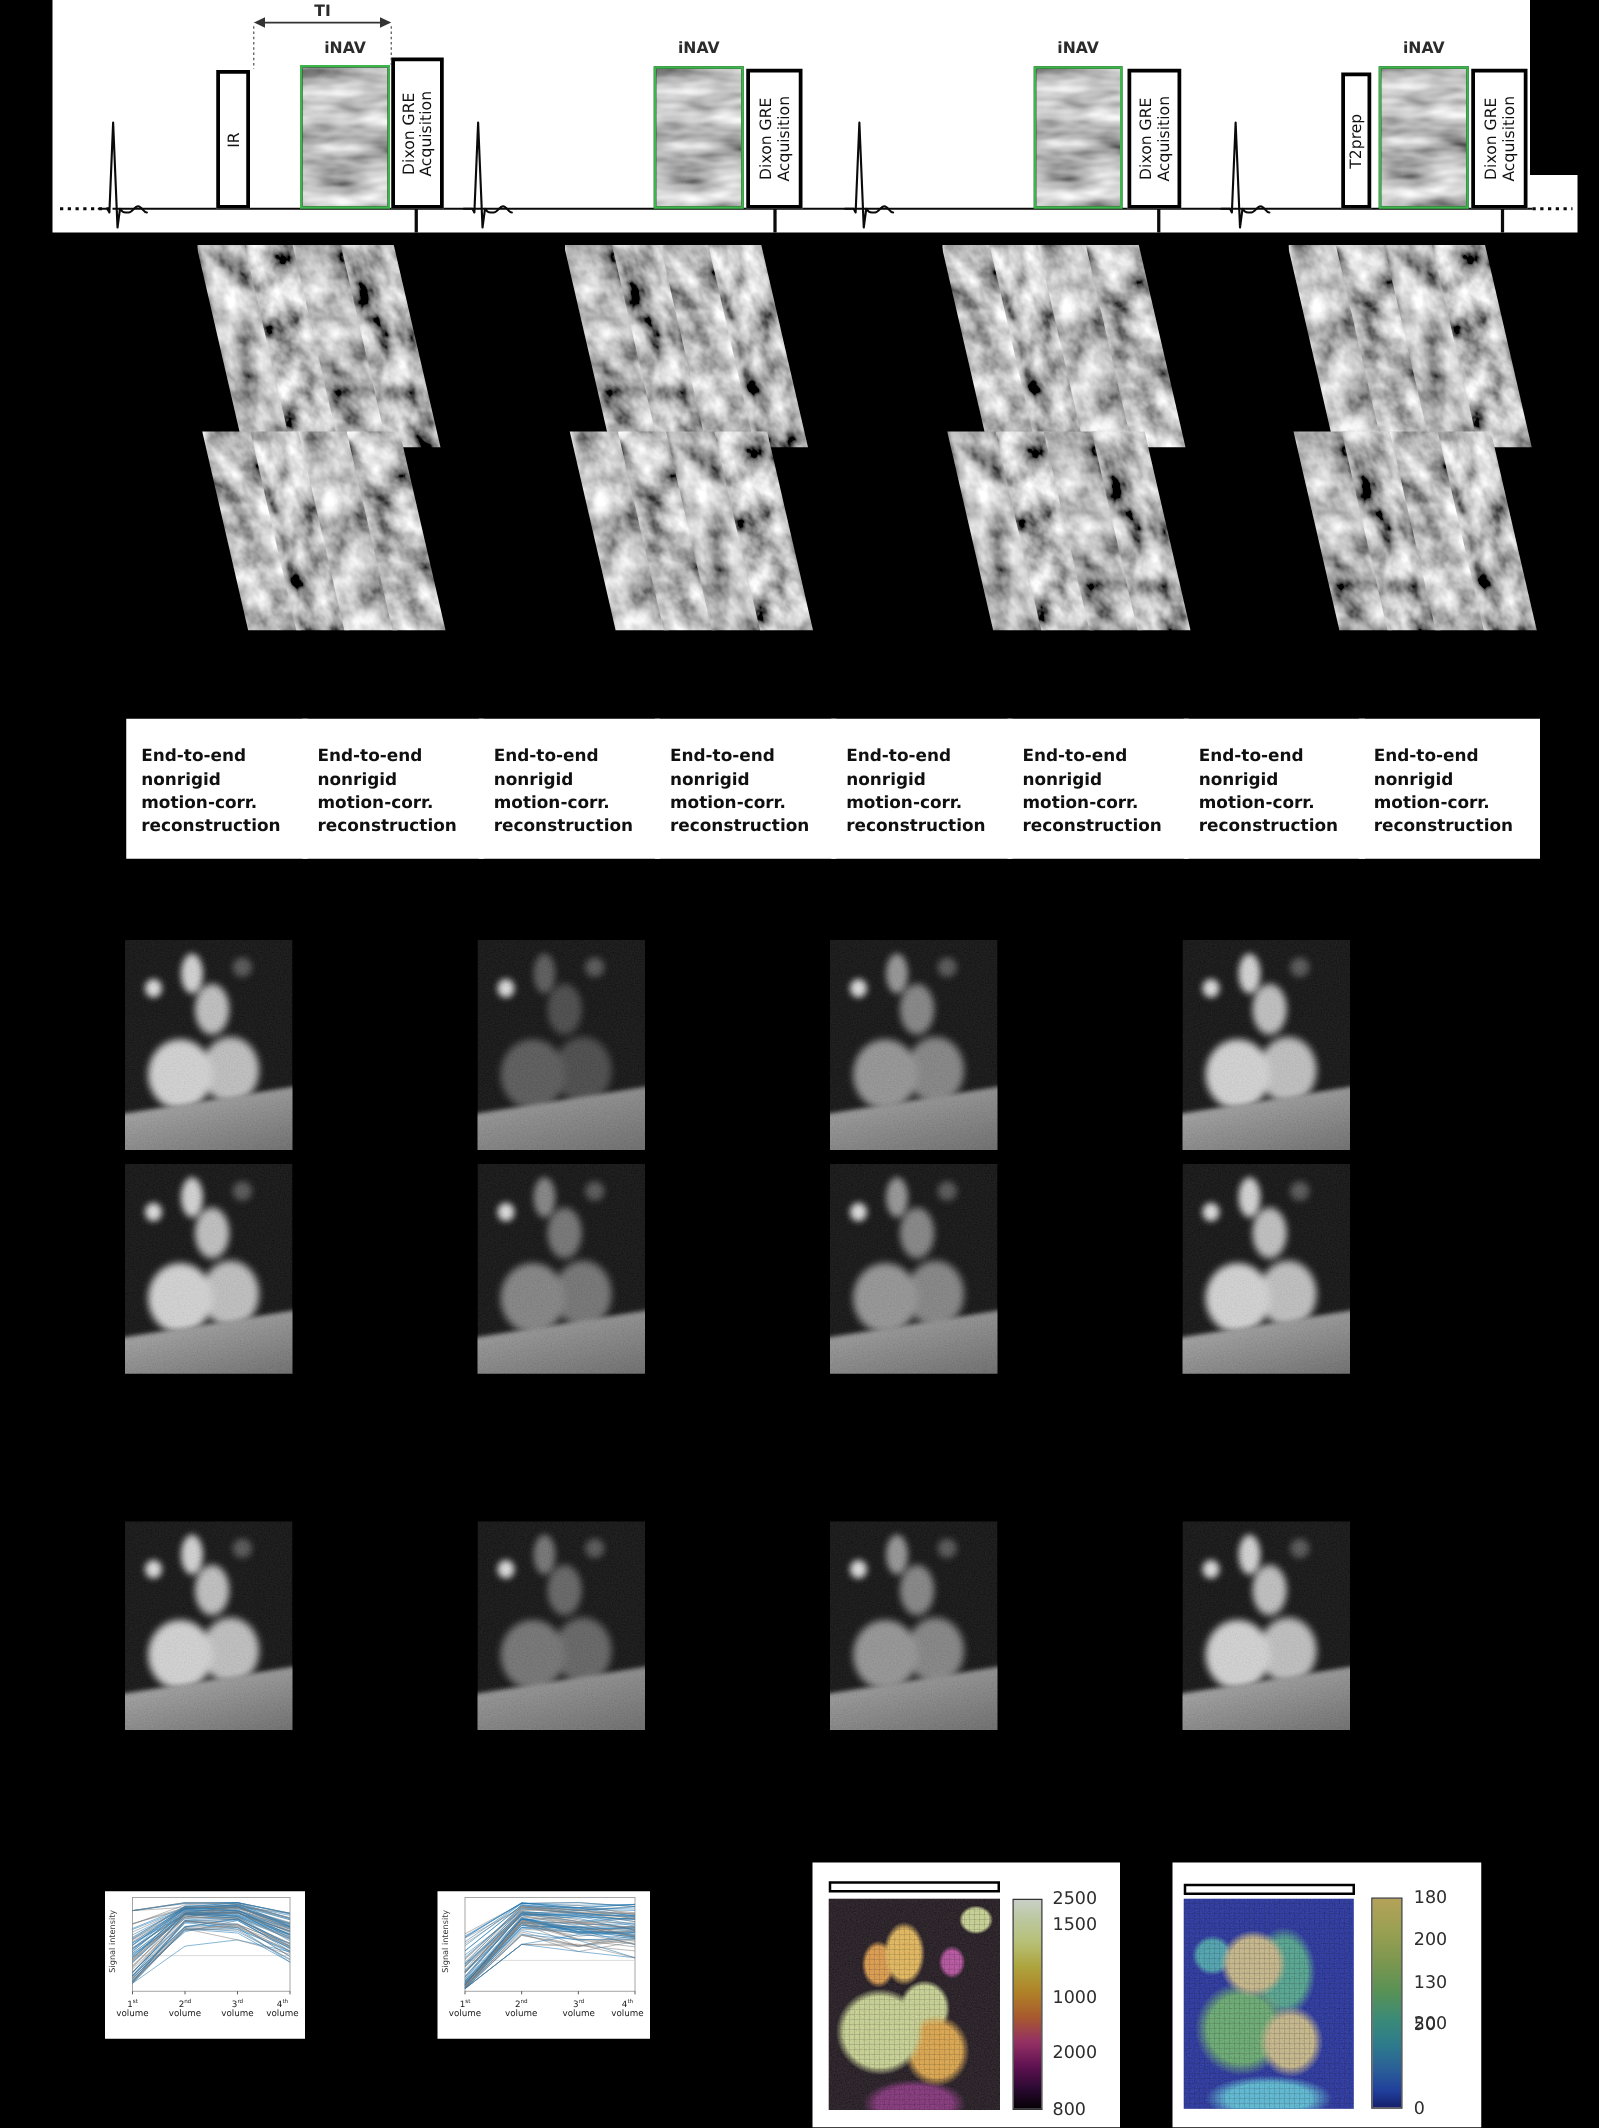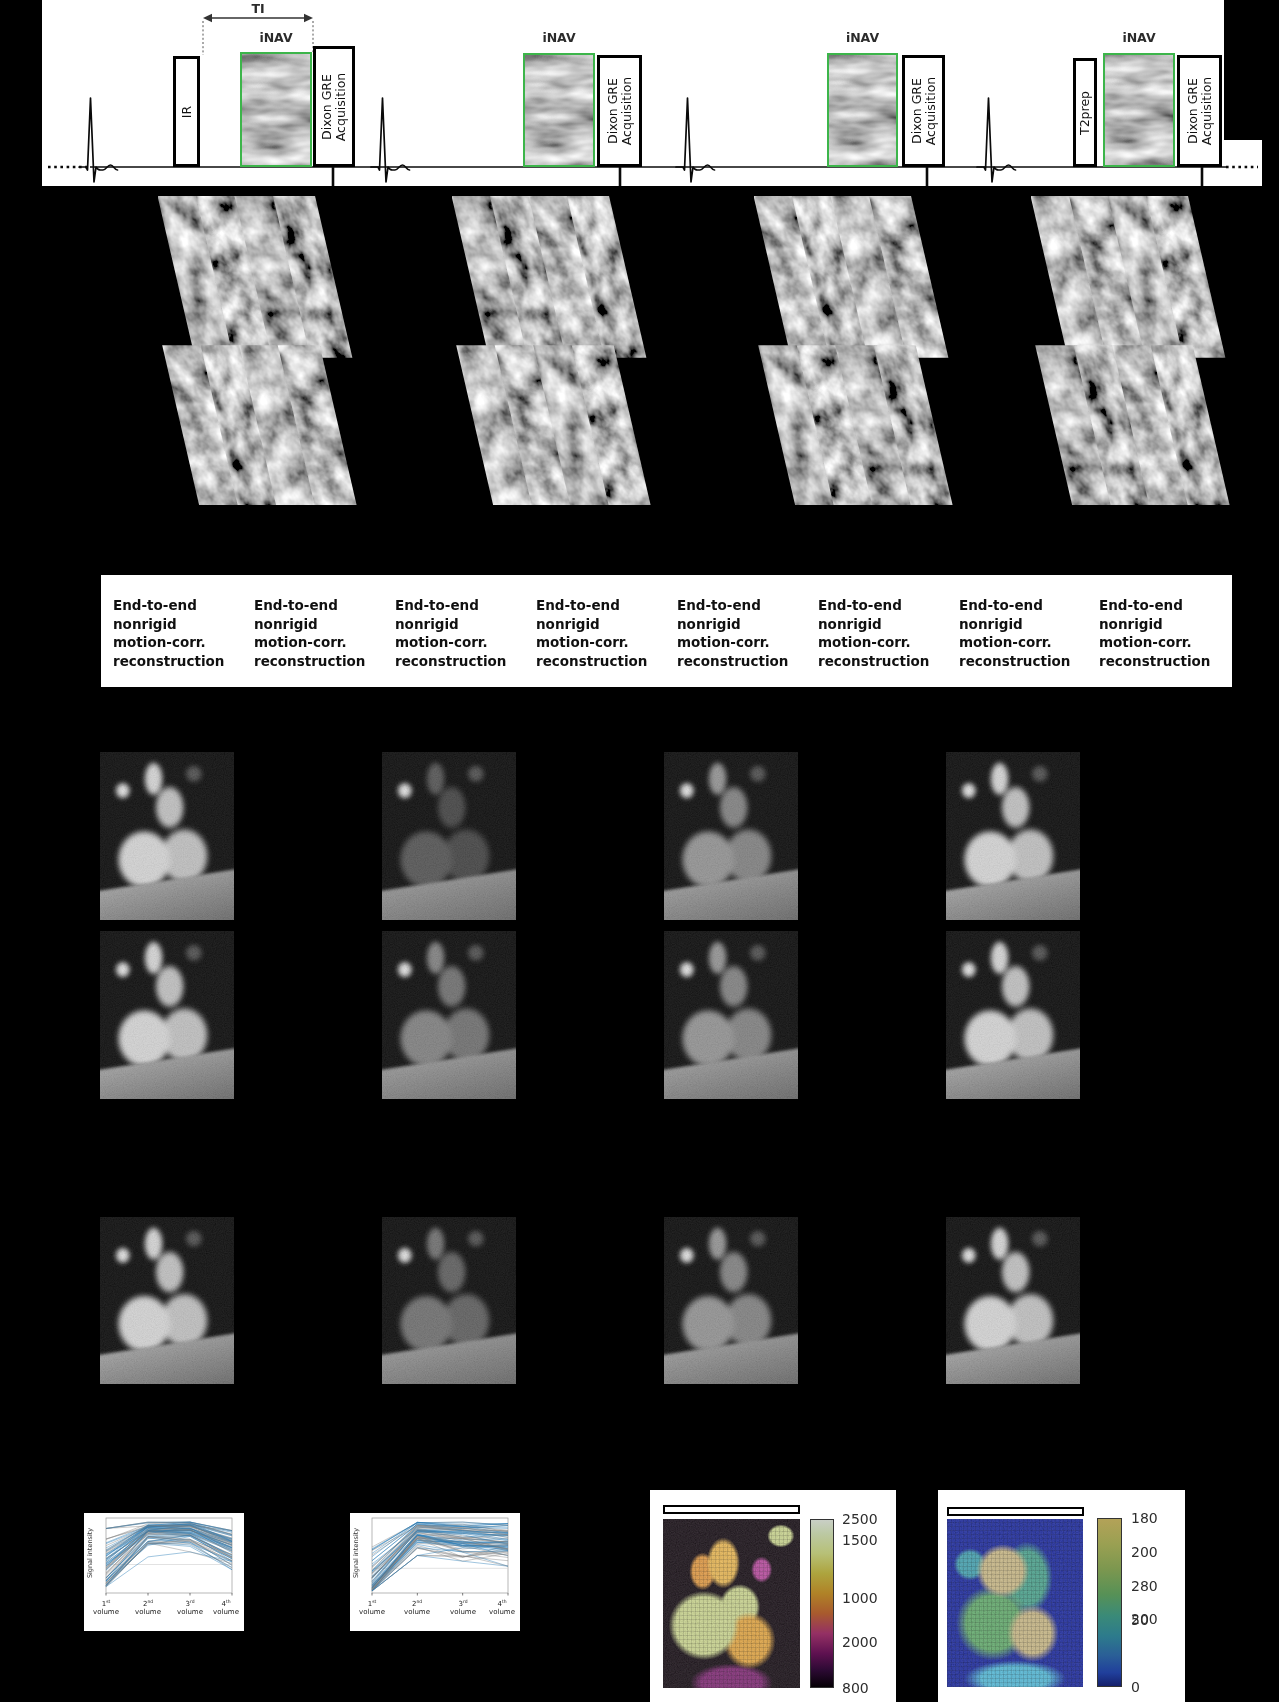--- a/index.html
+++ b/index.html
@@ -641,18 +641,18 @@
   <div class="maplab" style="left:947px;top:1507px;width:137px;height:9px"></div>
   <div class="mapimg t2map" style="left:947px;top:1519px;width:136px;height:168px">
     <div class="pix"></div>
     <svg class="grain" style="opacity:.18" viewBox="0 0 136 168" preserveAspectRatio="none">
         <rect width="136" height="168" filter="url(#nzg)"></rect>
       </svg>
   </div>
   <div class="cbar t2bar" style="left:1097px;top:1518px;width:25px;height:169px"></div>
   <div class="cbtick" style="left:1131px;top:1510px">180</div>
   <div class="cbtick" style="left:1131px;top:1544px">200</div>
-  <div class="cbtick" style="left:1131px;top:1578px">280</div>
+  <div class="cbtick" style="left:1131px;top:1578px">130</div>
   <div class="cbtick" style="left:1131px;top:1611px">200</div>
   <div class="cbtick" style="left:1131px;top:1612px">50</div>
   <div class="cbtick" style="left:1131px;top:1679px">0</div>
 
 </div>
 
 </body></html>

